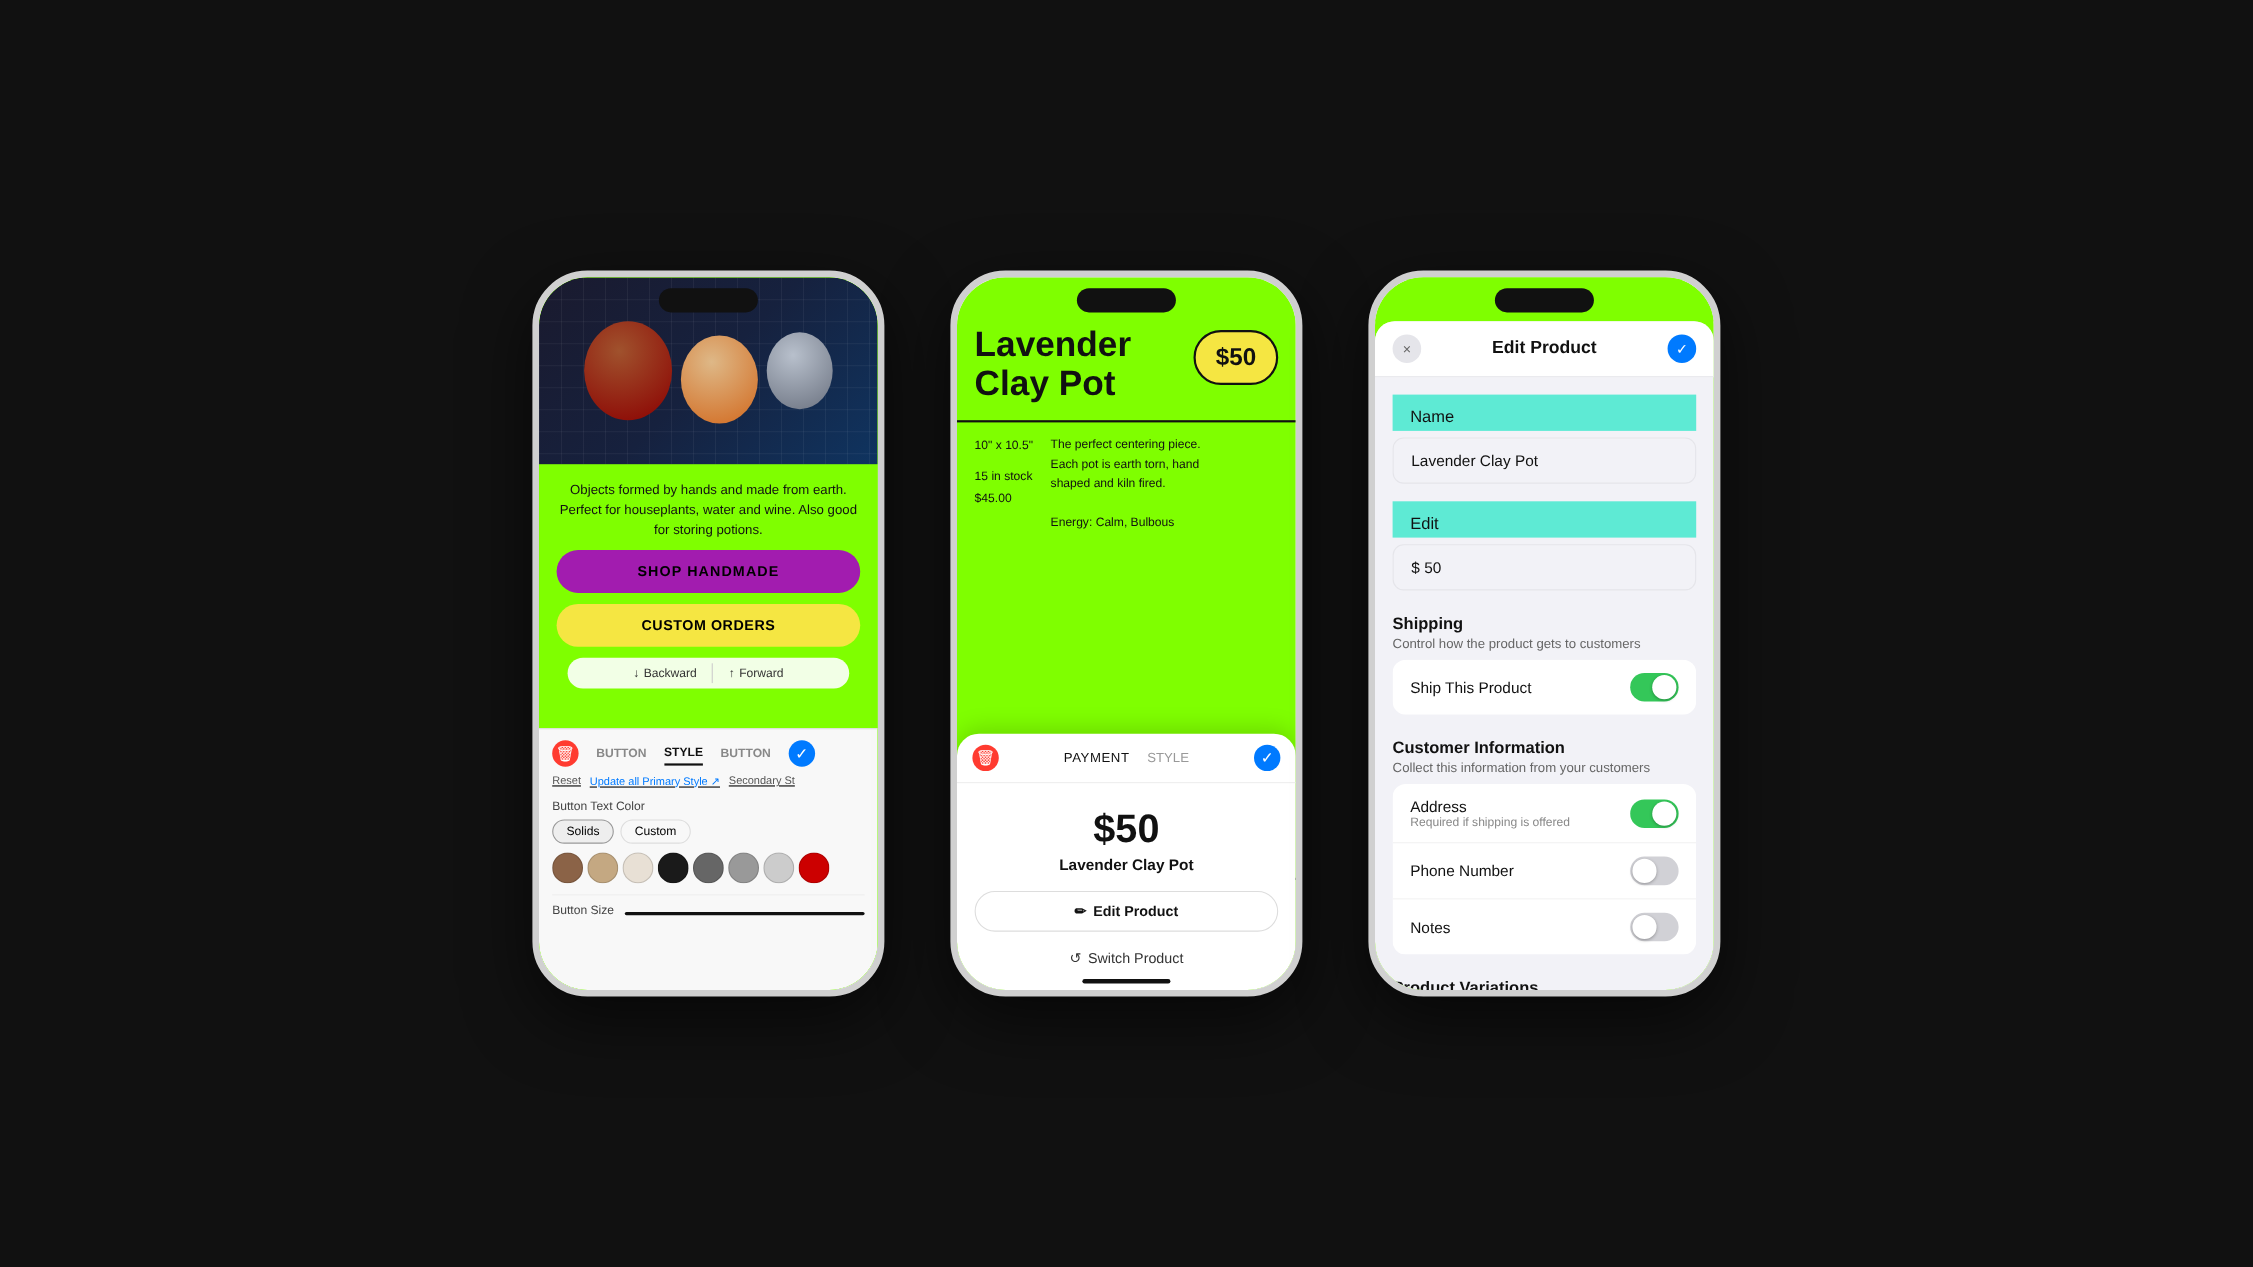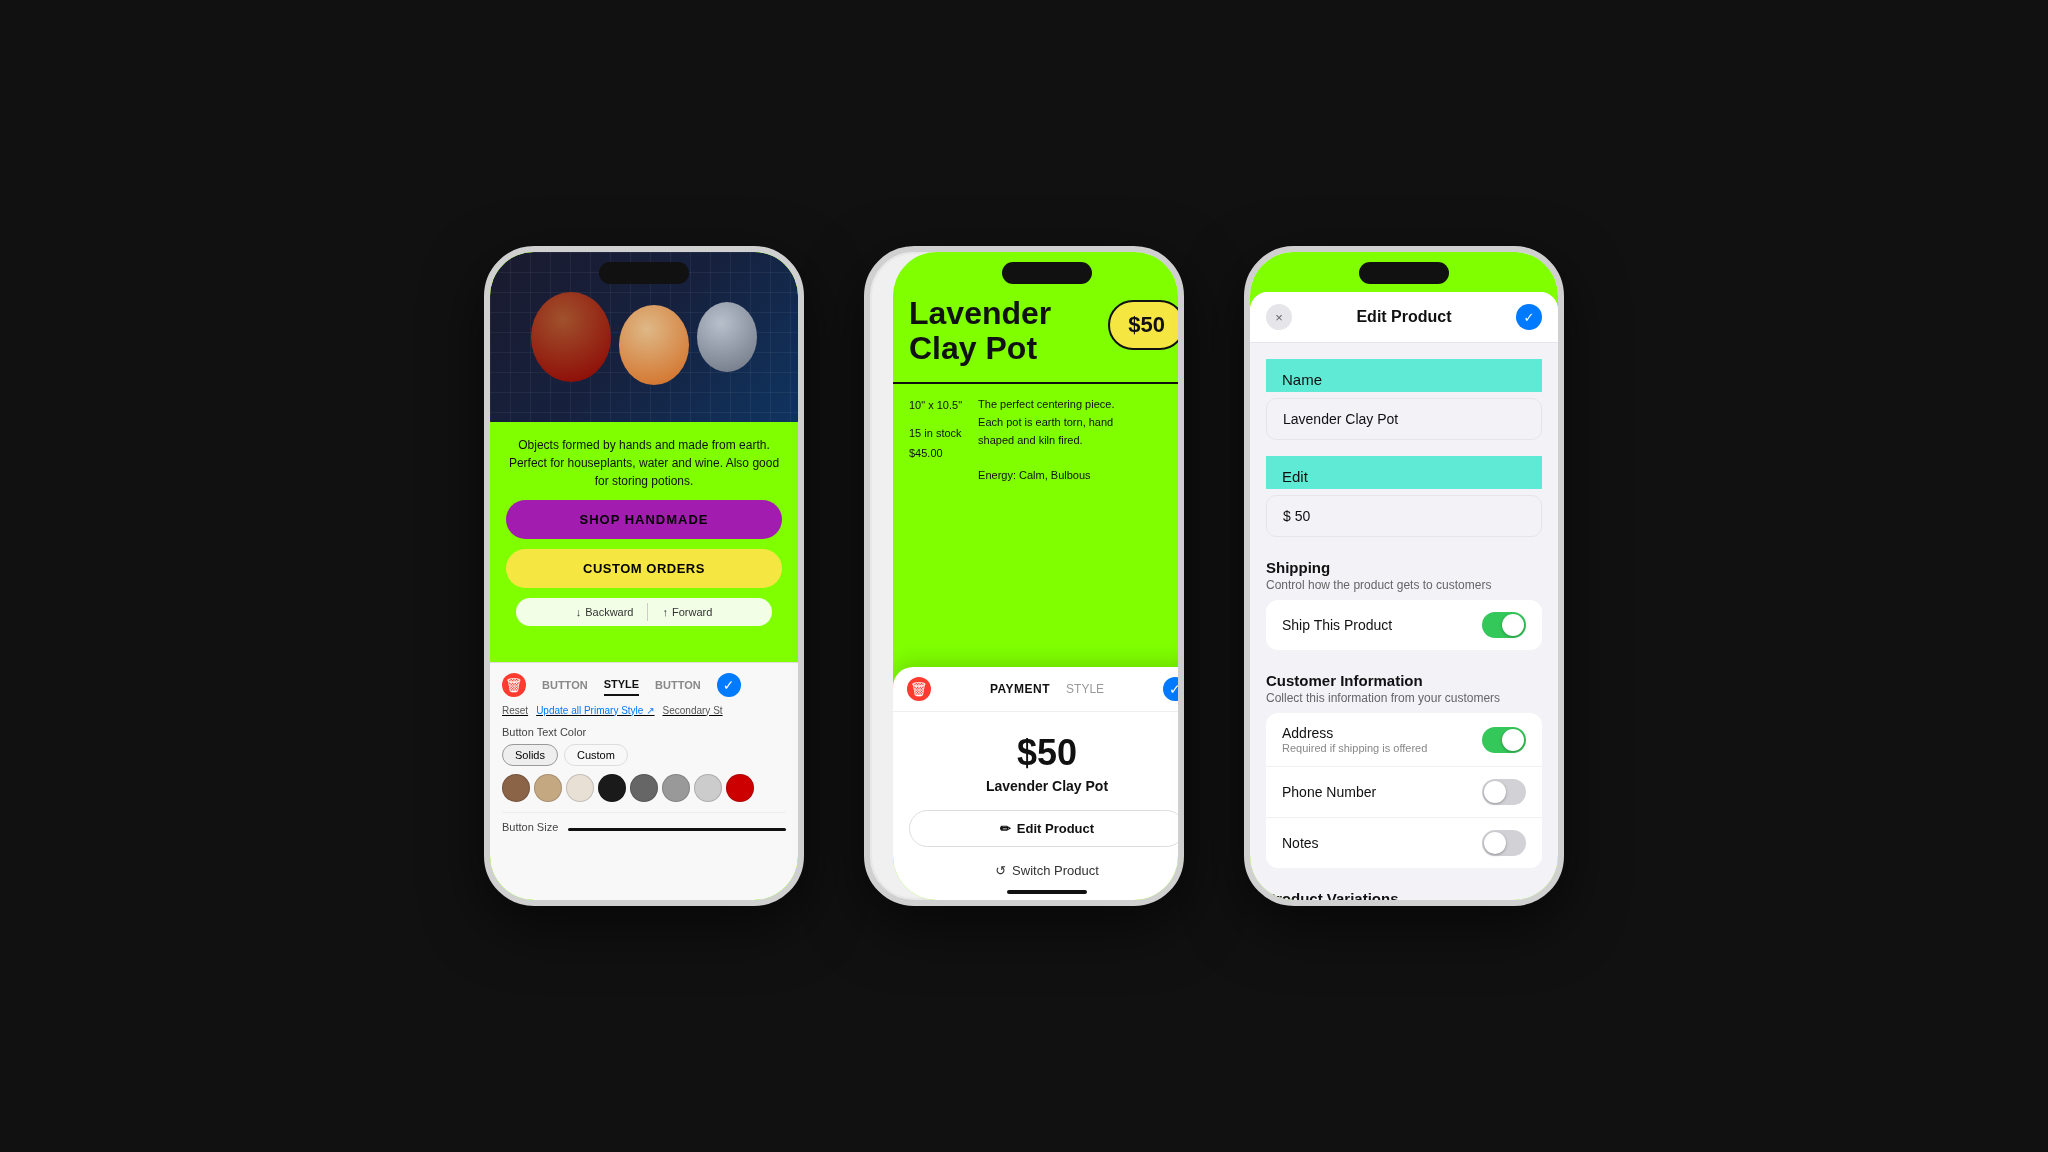--- a/index.html
+++ b/index.html
@@ -359,21 +359,21 @@
     }
     .payment-header {
       display: flex;
       align-items: center;
       justify-content: space-between;
       padding: 10px 14px;
       border-bottom: 1px solid #eee;
     }
     .payment-tab {
       font-size: 12px;
-      font-weight: 700;
+      font-weight: 400;
       color: #111;
       letter-spacing: 0.5px;
     }
     .payment-tab-inactive {
       font-size: 12px;
       color: #999;
     }
     .payment-body {
       padding: 20px 16px 16px;
       text-align: center;
@@ -640,21 +640,21 @@
         <div class="btn-size-row">
           <span class="section-label">Button Size</span>
           <div class="size-slider"></div>
         </div>
       </div>
     </div>
   </div>
 </div>
 
 <div class="phone">
-  <div class="phone-inner" style="background:#be185d; position:relative;margin-left:23px;">
+  <div class="phone-inner" style="background:#be185d; position:relative;">
     <div class="notch"></div>
     <div class="phone2-content">
 
       <div class="phone2-header">
         <div class="product-title">Lavender<br>Clay Pot</div>
         <div class="price-badge">$50</div>
       </div>
 
       <div class="product-details">
         <div class="product-meta">

